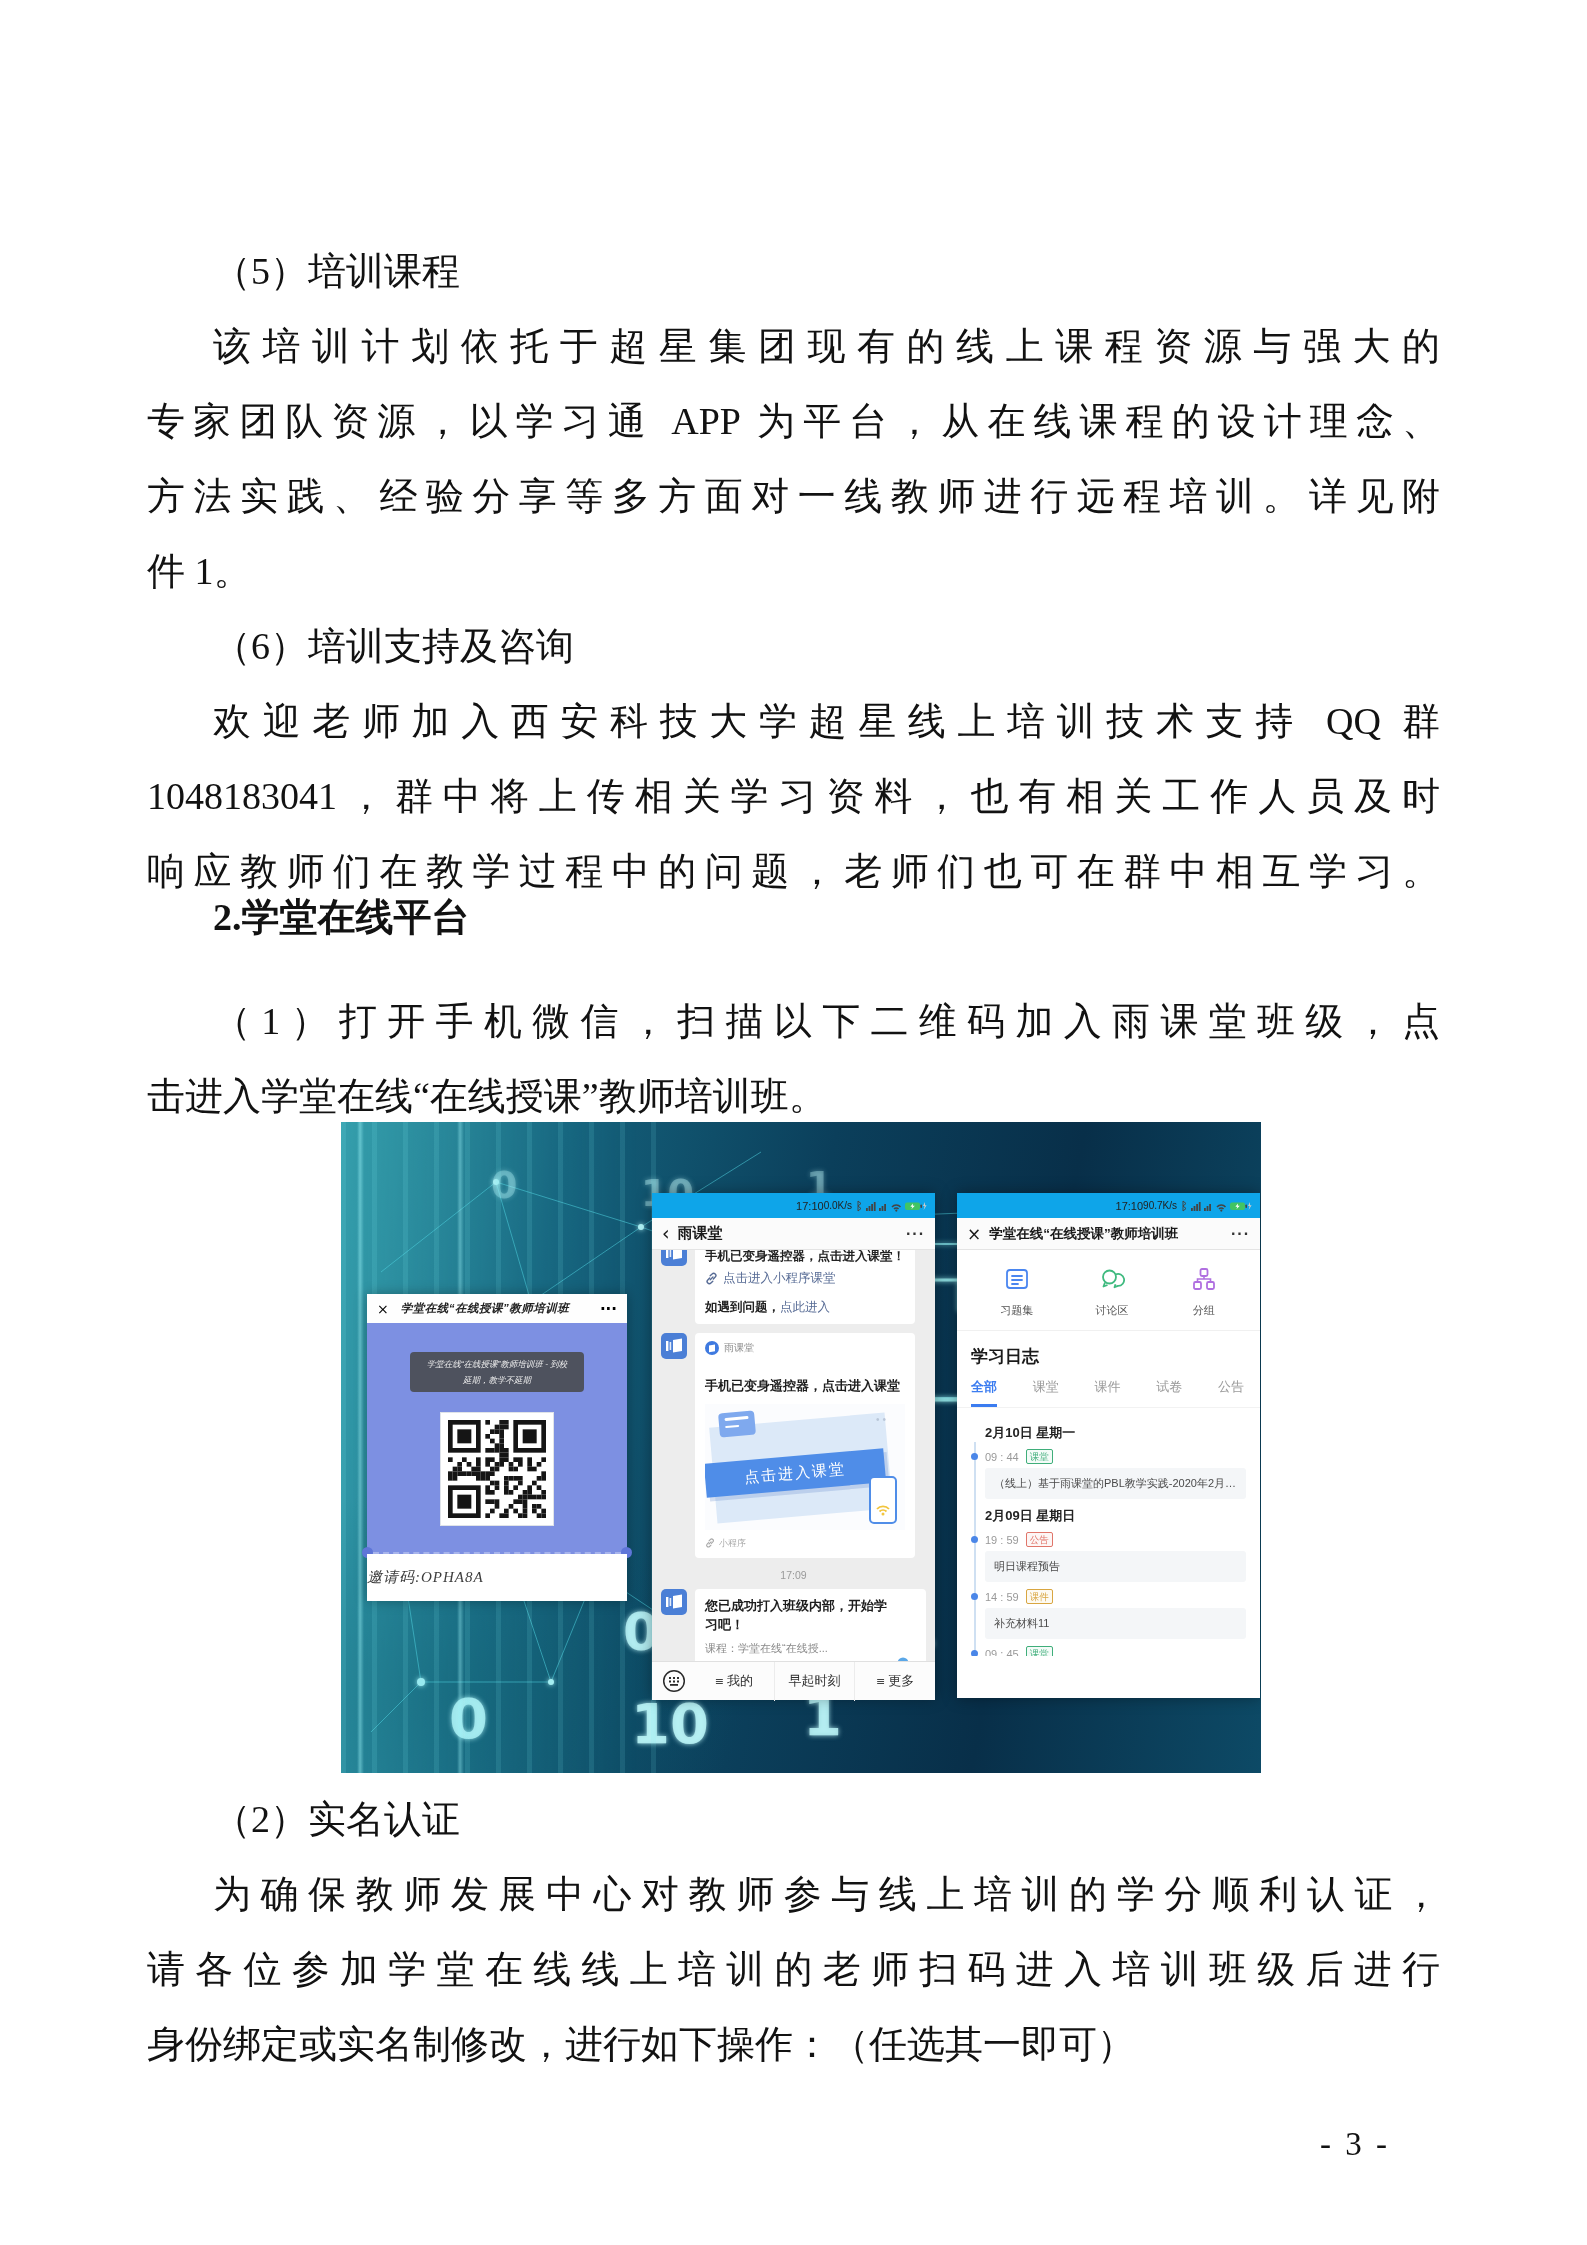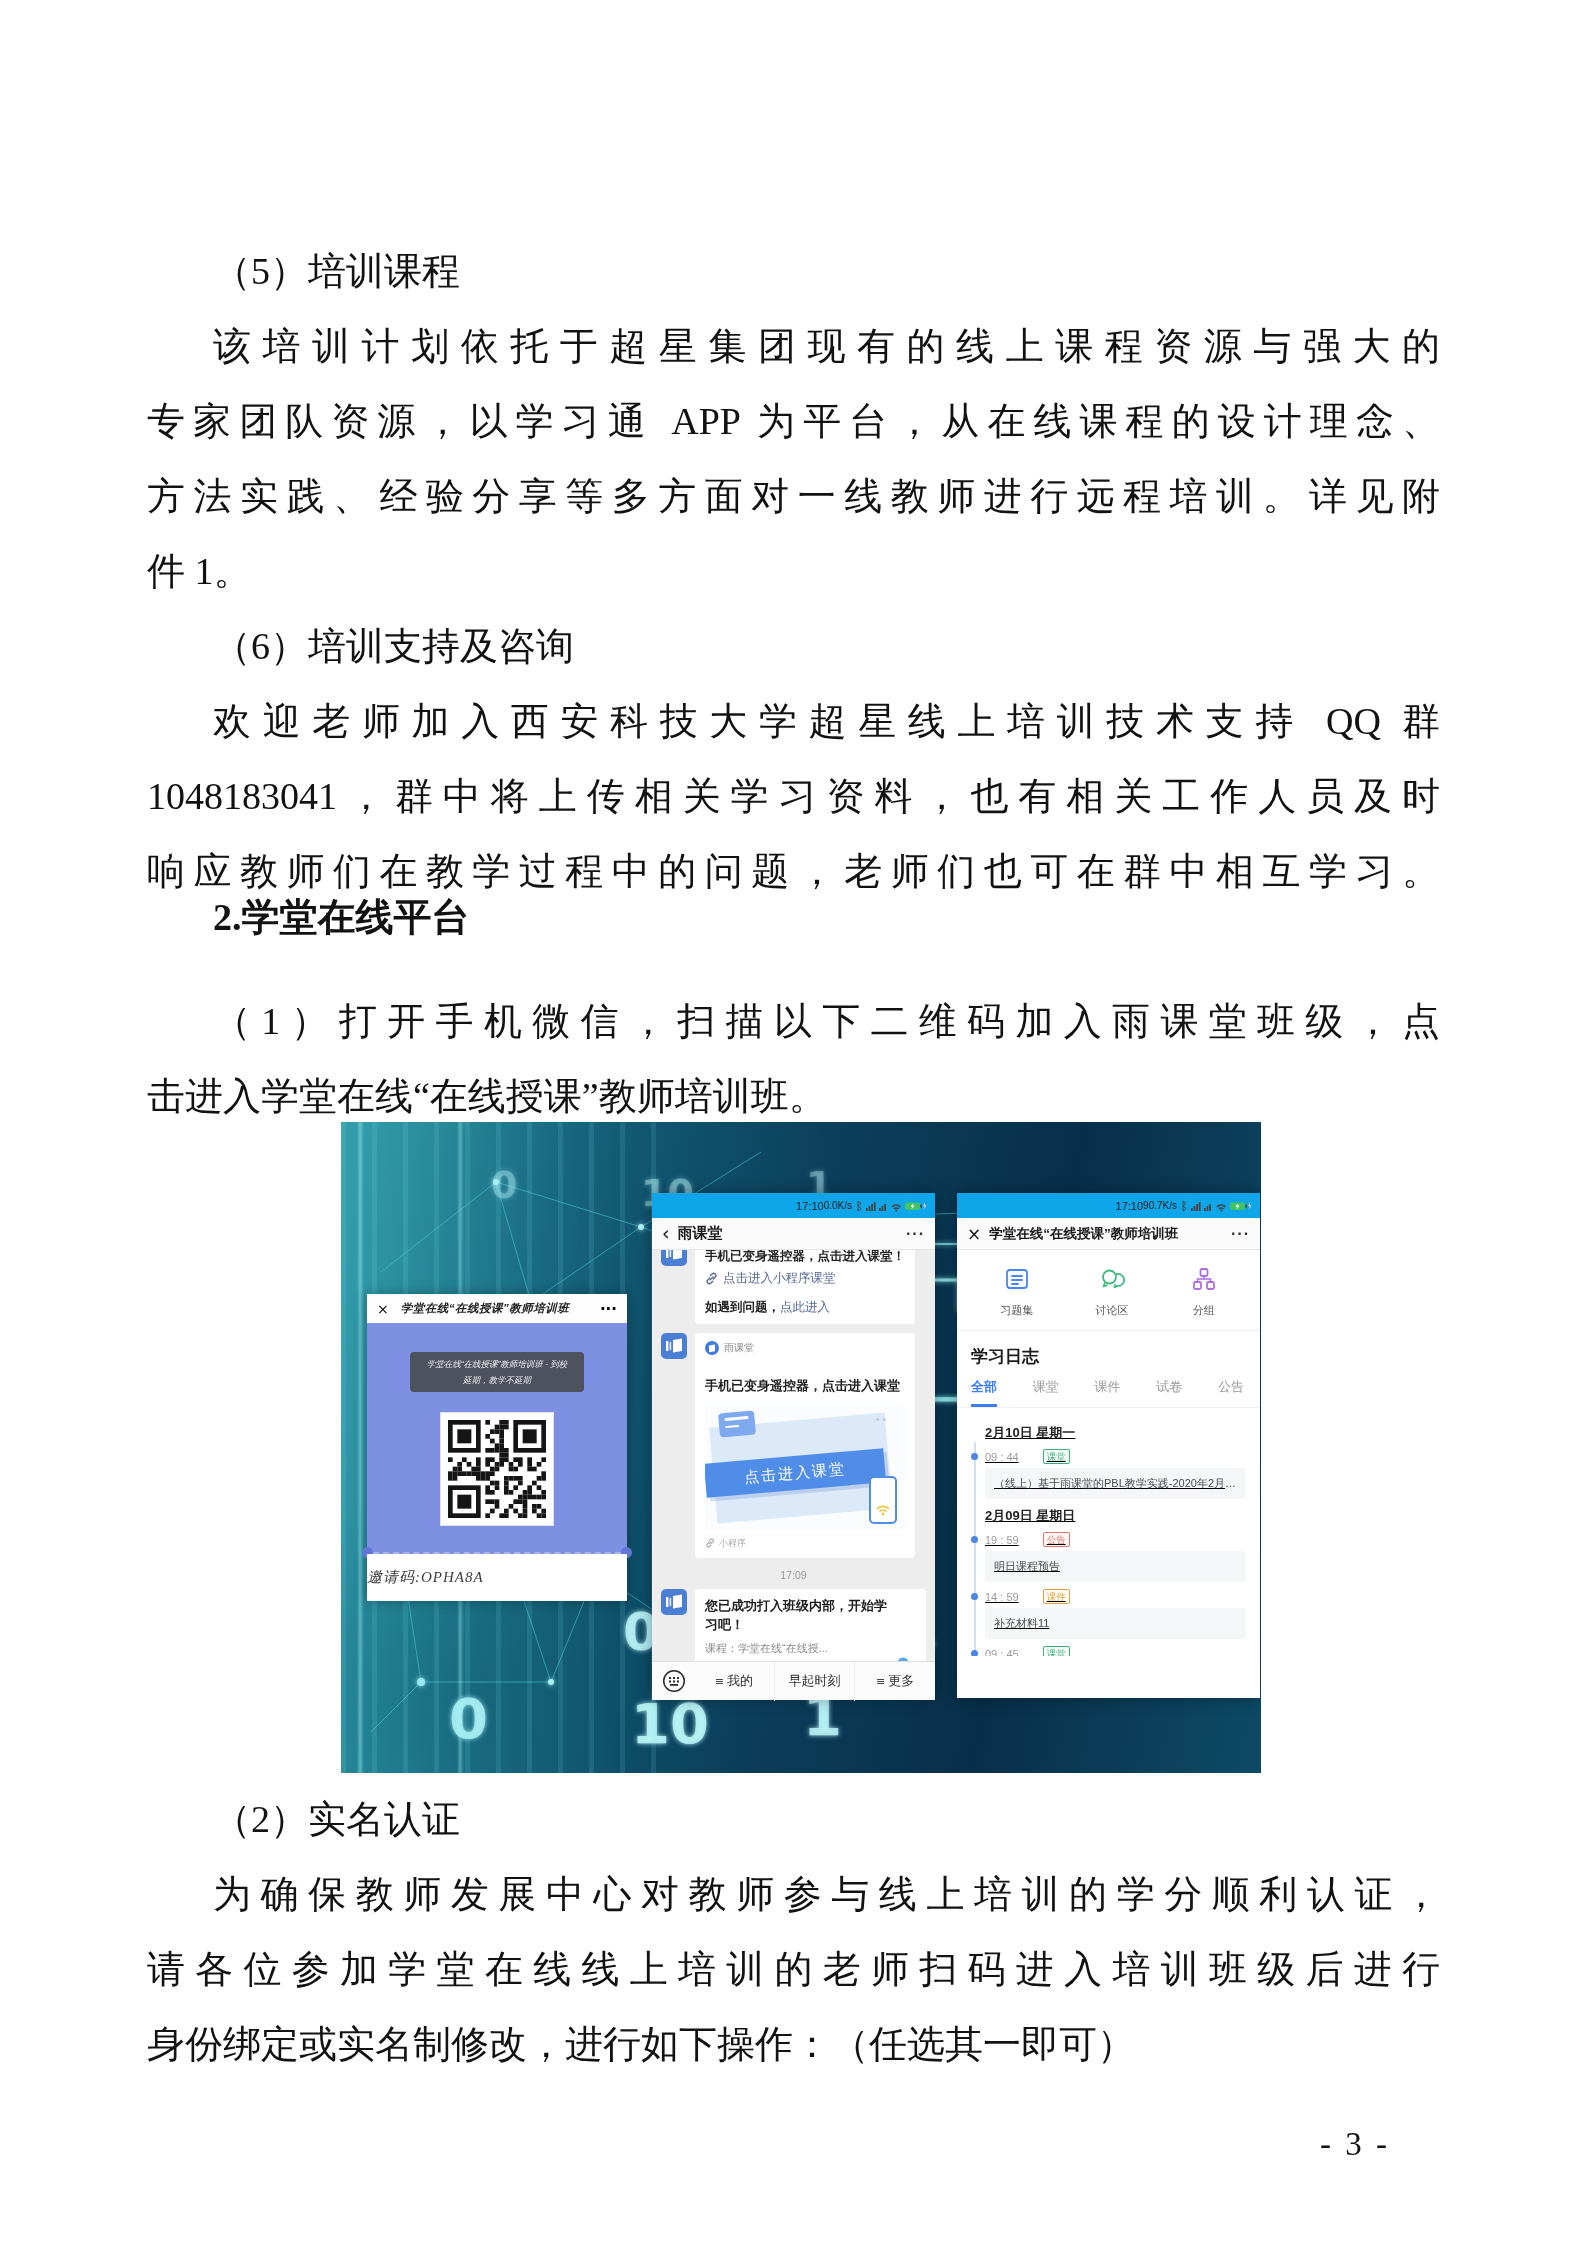--- a/index.html
+++ b/index.html
@@ -112,26 +112,26 @@
 
   
   .phone-right{left:616px;top:71px;width:303px;height:505px;background:#ffffff;}
   .shortcuts{display:flex;justify-content:space-around;padding:16px 12px 12px 12px;border-bottom:1px solid #f0f0f0;}
   .sc{display:flex;flex-direction:column;align-items:center;gap:7px;}
   .sc .lbl{font-size:11px;color:#555;}
   .sec-title{font-size:17px;font-weight:bold;color:#1a1a1a;padding:14px 14px 6px 14px;}
   .tabs{display:flex;justify-content:space-between;padding:4px 16px 0 14px;border-bottom:1px solid #f2f2f2;}
   .tab{font-size:13px;color:#9a9a9a;padding-bottom:8px;border-bottom:3px solid transparent;}
   .tab.active{color:#3b7cf0;font-weight:bold;border-bottom-color:#3b7cf0;}
-  .timeline{position:relative;padding:8px 12px 0 28px;height:240px;overflow:hidden;text-decoration:underline;}
+  .timeline{position:relative;padding:8px 12px 0 28px;height:240px;overflow:hidden;}
   .tl-rail{position:absolute;left:17px;top:34px;bottom:0;width:2px;background:#cfe0f2;}
   .tl-date{font-size:13px;font-weight:bold;color:#222;margin:8px 0 4px 0;position:relative;}
   .tl-row{display:flex;align-items:center;margin:7px 0 4px 0;position:relative;}
   .tl-dot{position:absolute;left:-14.5px;width:7px;height:7px;border-radius:50%;background:#4a86e8;}
-  .tl-time{font-size:11px;color:#999;margin-right:24px;}
+  .tl-time{font-size:11px;color:#999;margin-right:7px;}
   .tag{font-size:9.5px;border:1px solid;border-radius:2px;padding:0 3px;line-height:13px;}
   .tag.green{color:#3fae7a;border-color:#3fae7a;background:#f4fbf8;}
   .tag.red{color:#e0756a;border-color:#e0756a;background:#fdf6f5;}
   .tag.yellow{color:#d9a641;border-color:#d9a641;background:#fdfaf2;}
   .tl-card{background:#f4f6f8;border-radius:3px;padding:8px 9px;font-size:11px;color:#4a4a4a;
     margin:2px 2px 6px 0;white-space:nowrap;overflow:hidden;text-overflow:ellipsis;}
 </style>
 </head>
 <body>
 

